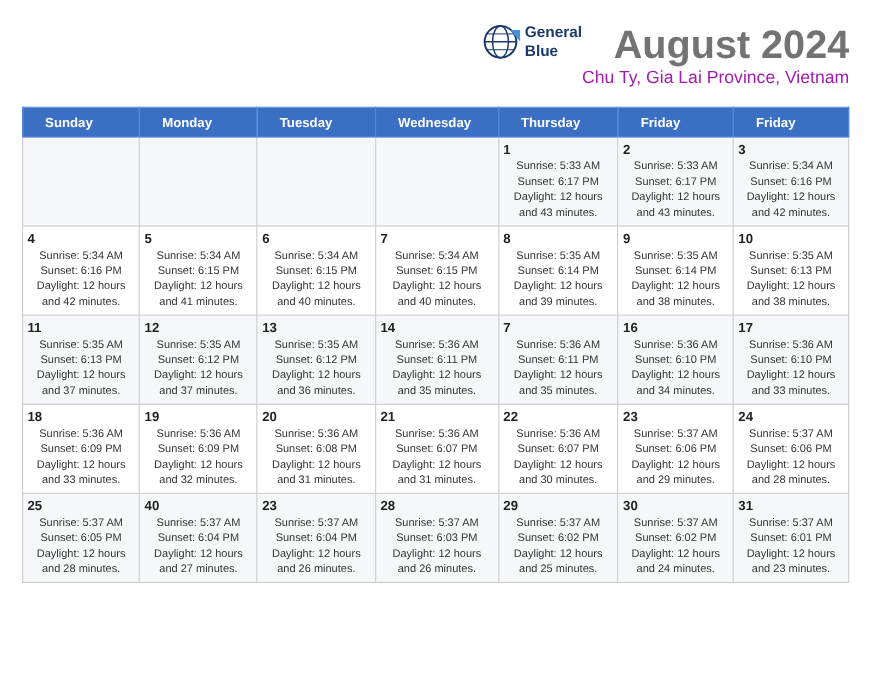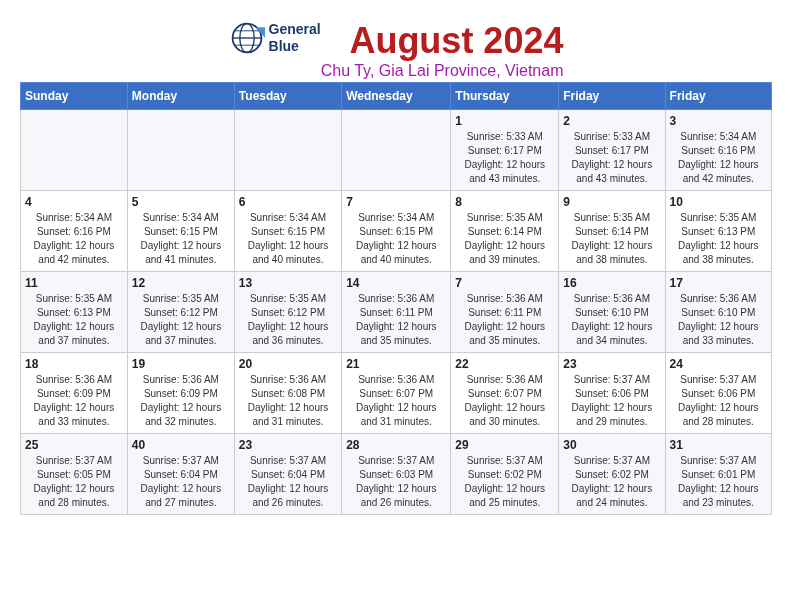--- a/index.html
+++ b/index.html
@@ -6,22 +6,22 @@
     body {
       font-family: Arial, sans-serif;
       background: #fff;
       width: 792px;
       min-height: 612px;
       padding: 20px;
     }
     .header {
       display: flex;
       align-items: flex-start;
-      justify-content: center;
-      margin-bottom: 2px;
+      justify-content: flex-end;
+      margin-bottom: 17px;
     }
     .logo {
       display: flex;
       align-items: center;
       gap: 4px;
     }
     .logo-text {
       display: flex;
       flex-direction: column;
       font-size: 14px;
@@ -32,36 +32,36 @@
     .logo-icon {
       width: 36px;
       height: 36px;
     }
     .title-block {
       text-align: right;
     }
     .title-block h1 {
       font-size: 36px;
       font-weight: bold;
-      color: #b91c1c;
+      color: #737373;
     }
     .title-block h2 {
       font-size: 16px;
       color: #a21caf;
       font-weight: normal;
     }
     table {
       width: 100%;
       border-collapse: collapse;
       font-size: 11px;
     }
     thead tr th {
       background-color: #3a6fc4;
       color: #fff;
-      padding: 6px 4px;
+      padding: 6px 20px;
       text-align: left;
       font-size: 12px;
       border: 1px solid #5588dd;
     }
     tbody tr td {
       border: 1px solid #ccc;
       padding: 4px;
       vertical-align: top;
       min-height: 80px;
       width: 113px;

